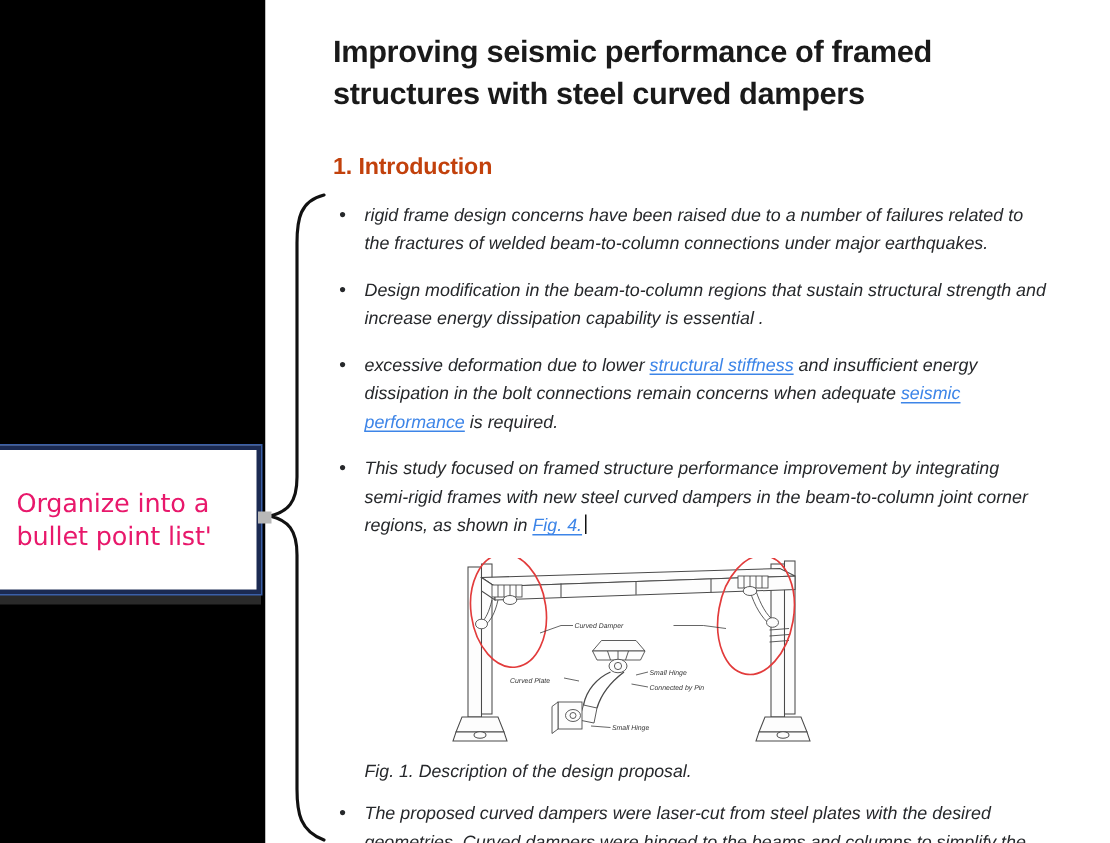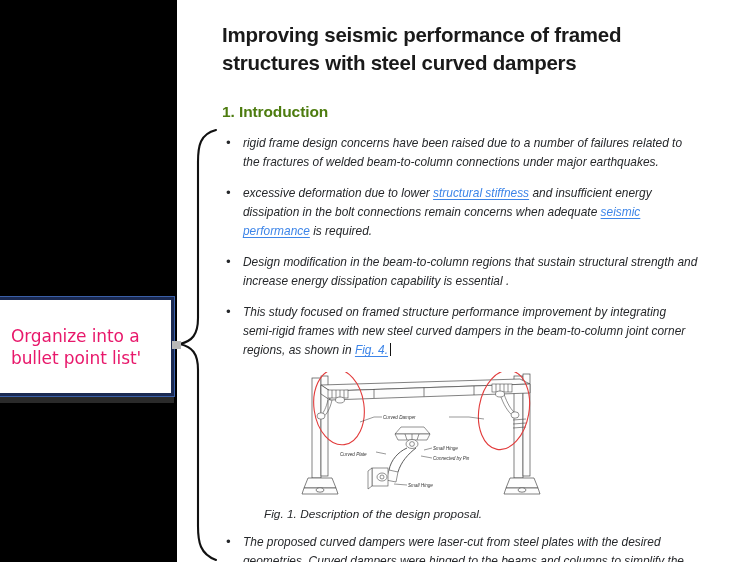--- a/index.html
+++ b/index.html
@@ -69,21 +69,21 @@
     font-size: 20.5px;
     font-weight: bold;
     color: #1a1a1a;
     line-height: 28px;
     letter-spacing: -0.25px;
     margin-top: 5px;
   }
   .section-heading {
     font-size: 15.5px;
     font-weight: bold;
-    color: #4d7c0f;
+    color: #c2410c;
     margin-top: 26px;
     letter-spacing: -0.1px;
   }
 
   ul.bullets { list-style: none; margin-top: 13px; }
   ul.bullets > li {
     position: relative;
     padding-left: 21px;
     margin-bottom: 12px;
     font-size: 11.9px;
@@ -113,21 +113,20 @@
     background: #111;
     vertical-align: -2px;
     margin-left: 2px;
   }
 
   .figure-wrap {
     margin: 6px 0 2px 21px;
     display: block;
   }
   .fig-caption {
-    margin-left: 21px;
     font-size: 11.8px;
     color: #26282b;
     line-height: 18px;
     margin-top: 2px;
     margin-bottom: 10px;
   }
 </style>
 </head>
 <body>
 
@@ -137,22 +136,22 @@
 
   <div class="doc">
     <div class="doc-inner">
 
       <div class="title">Improving seismic performance of framed structures with steel curved dampers</div>
 
       <div class="section-heading">1. Introduction</div>
 
       <ul class="bullets">
         <li><span> rigid frame design concerns have been raised due to a number of failures related to the fractures of welded beam-to-column connections under major earthquakes.</span></li>
+        <li><span>Design modification in the beam-to-column regions that sustain structural strength and increase energy dissipation capability is essential .</span></li>
         <li><span>excessive deformation due to lower <a class="dlink" href="#">structural stiffness</a> and insufficient energy dissipation in the bolt connections remain concerns when adequate <a class="dlink" href="#">seismic performance</a> is required.</span></li>
-        <li><span>Design modification in the beam-to-column regions that sustain structural strength and increase energy dissipation capability is essential .</span></li>
         <li><span>This study focused on framed structure performance improvement by integrating semi-rigid frames with new steel curved dampers in the beam-to-column joint corner regions, as shown in <a class="dlink" href="#">Fig. 4.</a><span class="caret"></span></span></li>
 
         <li class="no-marker">
           <div class="figure-wrap">
             <svg width="330" height="125" viewBox="0 0 330 125">
               <g stroke="#4a4a4a" stroke-width="0.7" fill="#fdfdfd">
 
                 <rect x="48" y="6" width="9" height="100"></rect>
                 <rect x="57" y="4" width="7" height="100"></rect>
                 <path d="M44 106 L68 106 L72 116 L40 116 Z"></path>

